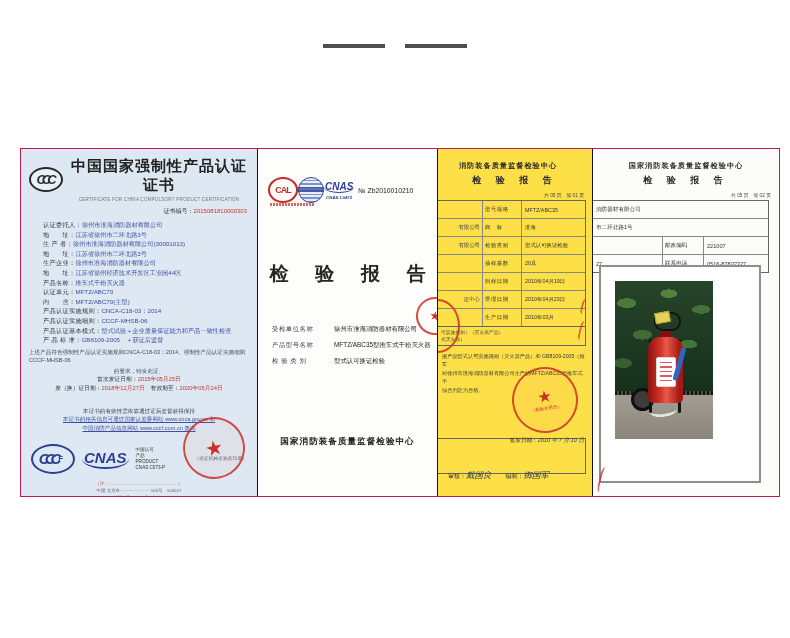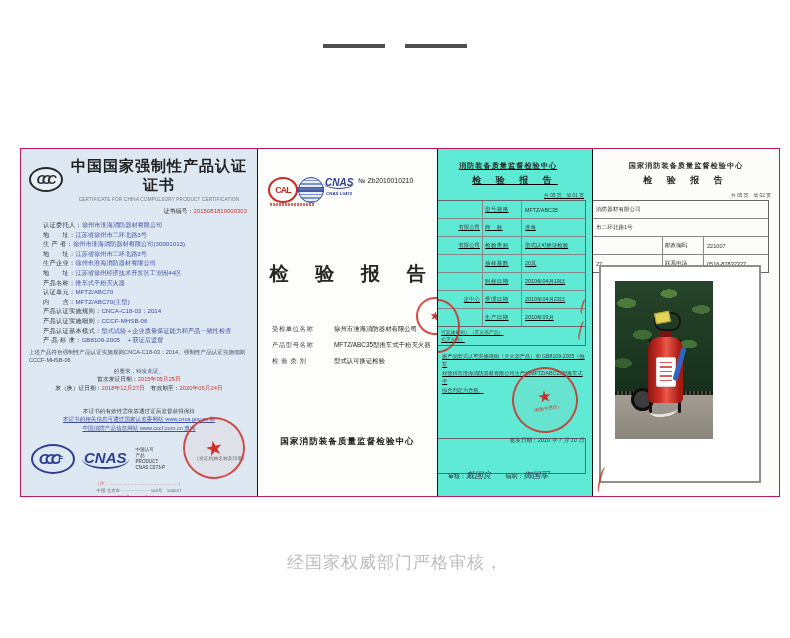--- a/index.html
+++ b/index.html
@@ -10,21 +10,21 @@
   .hdr{position:absolute;top:44px;left:0;width:100%;display:flex;align-items:center;justify-content:center;gap:20px;}
   .hdr .dash{width:62px;height:4px;background:#4f4f4f;}
   .hdr h1{margin:0;font-size:37px;font-weight:bold;color:#8f8f8f;letter-spacing:6px;}
   .hdr-sub{position:absolute;top:97px;left:0;width:100%;text-align:center;font-size:16px;color:#bcbcbc;letter-spacing:5px;}
 
   
   .certs{position:absolute;left:20px;top:148px;width:758px;height:347px;border:1px solid #be185d;display:flex;background:#fff;}
   .panel{position:relative;overflow:hidden;box-sizing:border-box;height:100%;}
   .p1{flex:0 0 237px;background:#dde8f3;border-right:1px solid #141414;padding:6px 8px;}
   .p2{flex:0 0 180px;background:#fdfdfc;border-right:1px solid #141414;}
-  .p3{flex:0 0 155px;background:#5eead4;border-right:1px solid #141414;text-decoration:underline;}
+  .p3{flex:0 0 155px;background:#fde047;border-right:1px solid #141414;}
   .p4{flex:1;background:#fcfcfb;}
 
   
   .c1-head{display:flex;align-items:center;gap:6px;margin-top:2px;}
   .ccc-logo{flex:0 0 34px;height:25px;border:2px solid #2a2a2a;border-radius:50%;display:flex;align-items:center;justify-content:center;color:#2a2a2a;font-weight:bold;font-style:italic;font-size:13px;letter-spacing:-4px;padding-right:3px;box-sizing:border-box;background:#e9f1f8;}
   .c1-titles{flex:1;text-align:center;}
   .c1-title{font-size:15px;font-weight:bold;color:#222;letter-spacing:1px;}
   .c1-sub{font-size:4.6px;color:#777;margin-top:2px;letter-spacing:.2px;}
   .c1-no{text-align:right;font-size:6px;color:#333;margin:5px 2px 4px 0;}
   .red{color:#c53a2f;}
@@ -45,21 +45,21 @@
   .stamp-back{position:absolute;right:2px;top:16px;font-size:4.8px;color:#666;}
   .stamp{position:absolute;border:2.5px solid rgba(205,48,40,.85);border-radius:50%;display:flex;align-items:center;justify-content:center;color:#cd3028;}
   .stamp .star{font-size:20px;line-height:1;}
   .c1-stamp{width:58px;height:58px;right:4px;top:-22px;transform:rotate(-12deg);background:rgba(255,120,110,.06);}
   .c1-fineprint{text-align:center;font-size:4.6px;color:#c95048;margin-top:2px;}
   .c1-issuer{text-align:center;font-size:7.4px;font-weight:bold;color:#2e3240;margin-top:2px;letter-spacing:1px;}
   .c1-addr{text-align:center;font-size:4.4px;color:#666;margin-top:2px;}
   .c1-web{text-align:center;font-size:4.4px;color:#556;margin-top:1px;}
 
   
-  .c2-logos{position:relative;display:flex;align-items:flex-start;gap:0;margin:28px 8px 0 10px;}
+  .c2-logos{position:relative;display:flex;align-items:center;gap:0;margin:28px 8px 0 10px;}
   .cal-logo{width:26px;height:22px;border:2.5px solid #cb2a24;border-radius:50%;display:flex;align-items:center;justify-content:center;color:#cb2a24;font-weight:bold;font-size:9px;letter-spacing:-1px;}
   .cal-sub{position:absolute;left:2px;top:26px;width:44px;height:3px;background:repeating-linear-gradient(90deg,#d96a60 0 2px,transparent 2px 3px);}
   .globe-logo{width:24px;height:24px;border:1.5px solid #31489c;border-radius:50%;background:repeating-linear-gradient(#e9edf8 0 2px,#7f93cf 2px 3.5px);position:relative;}
   .globe-logo::after{content:"";position:absolute;left:-2px;top:9px;width:27px;height:5px;background:#31489c;opacity:.75;}
   .cnas2{display:flex;flex-direction:column;align-items:center;}
   .cnas2 .w{color:#2b3f94;font-weight:bold;font-style:italic;font-size:10px;border-bottom:1.5px solid #2b3f94;border-radius:0 0 60% 60%;padding:0 1px;}
   .cnas2 .s{font-size:4.4px;color:#2b3f94;margin-top:2px;font-weight:bold;}
   .c2-no{font-size:6.8px;color:#222;margin-left:4px;}
   .c2-title{margin-top:58px;text-align:center;font-size:19px;font-weight:600;color:#262626;letter-spacing:11px;text-indent:11px;font-family:"Liberation Serif","DejaVu Serif",serif;}
   .c2-stamp{width:34px;height:34px;right:-17px;top:148px;transform:rotate(10deg);}
@@ -346,16 +346,15 @@
           <div class="ext-label"></div>
           <div class="ext-hose-blue"></div>
           <div class="ext-hose-front"></div>
         </div>
       </div>
     </div>
 
   </div>
 
   <div class="footer">
-    <div>经国家权威部门严格审核，</div>
   </div>
 
 </div>
 
 </body></html>

